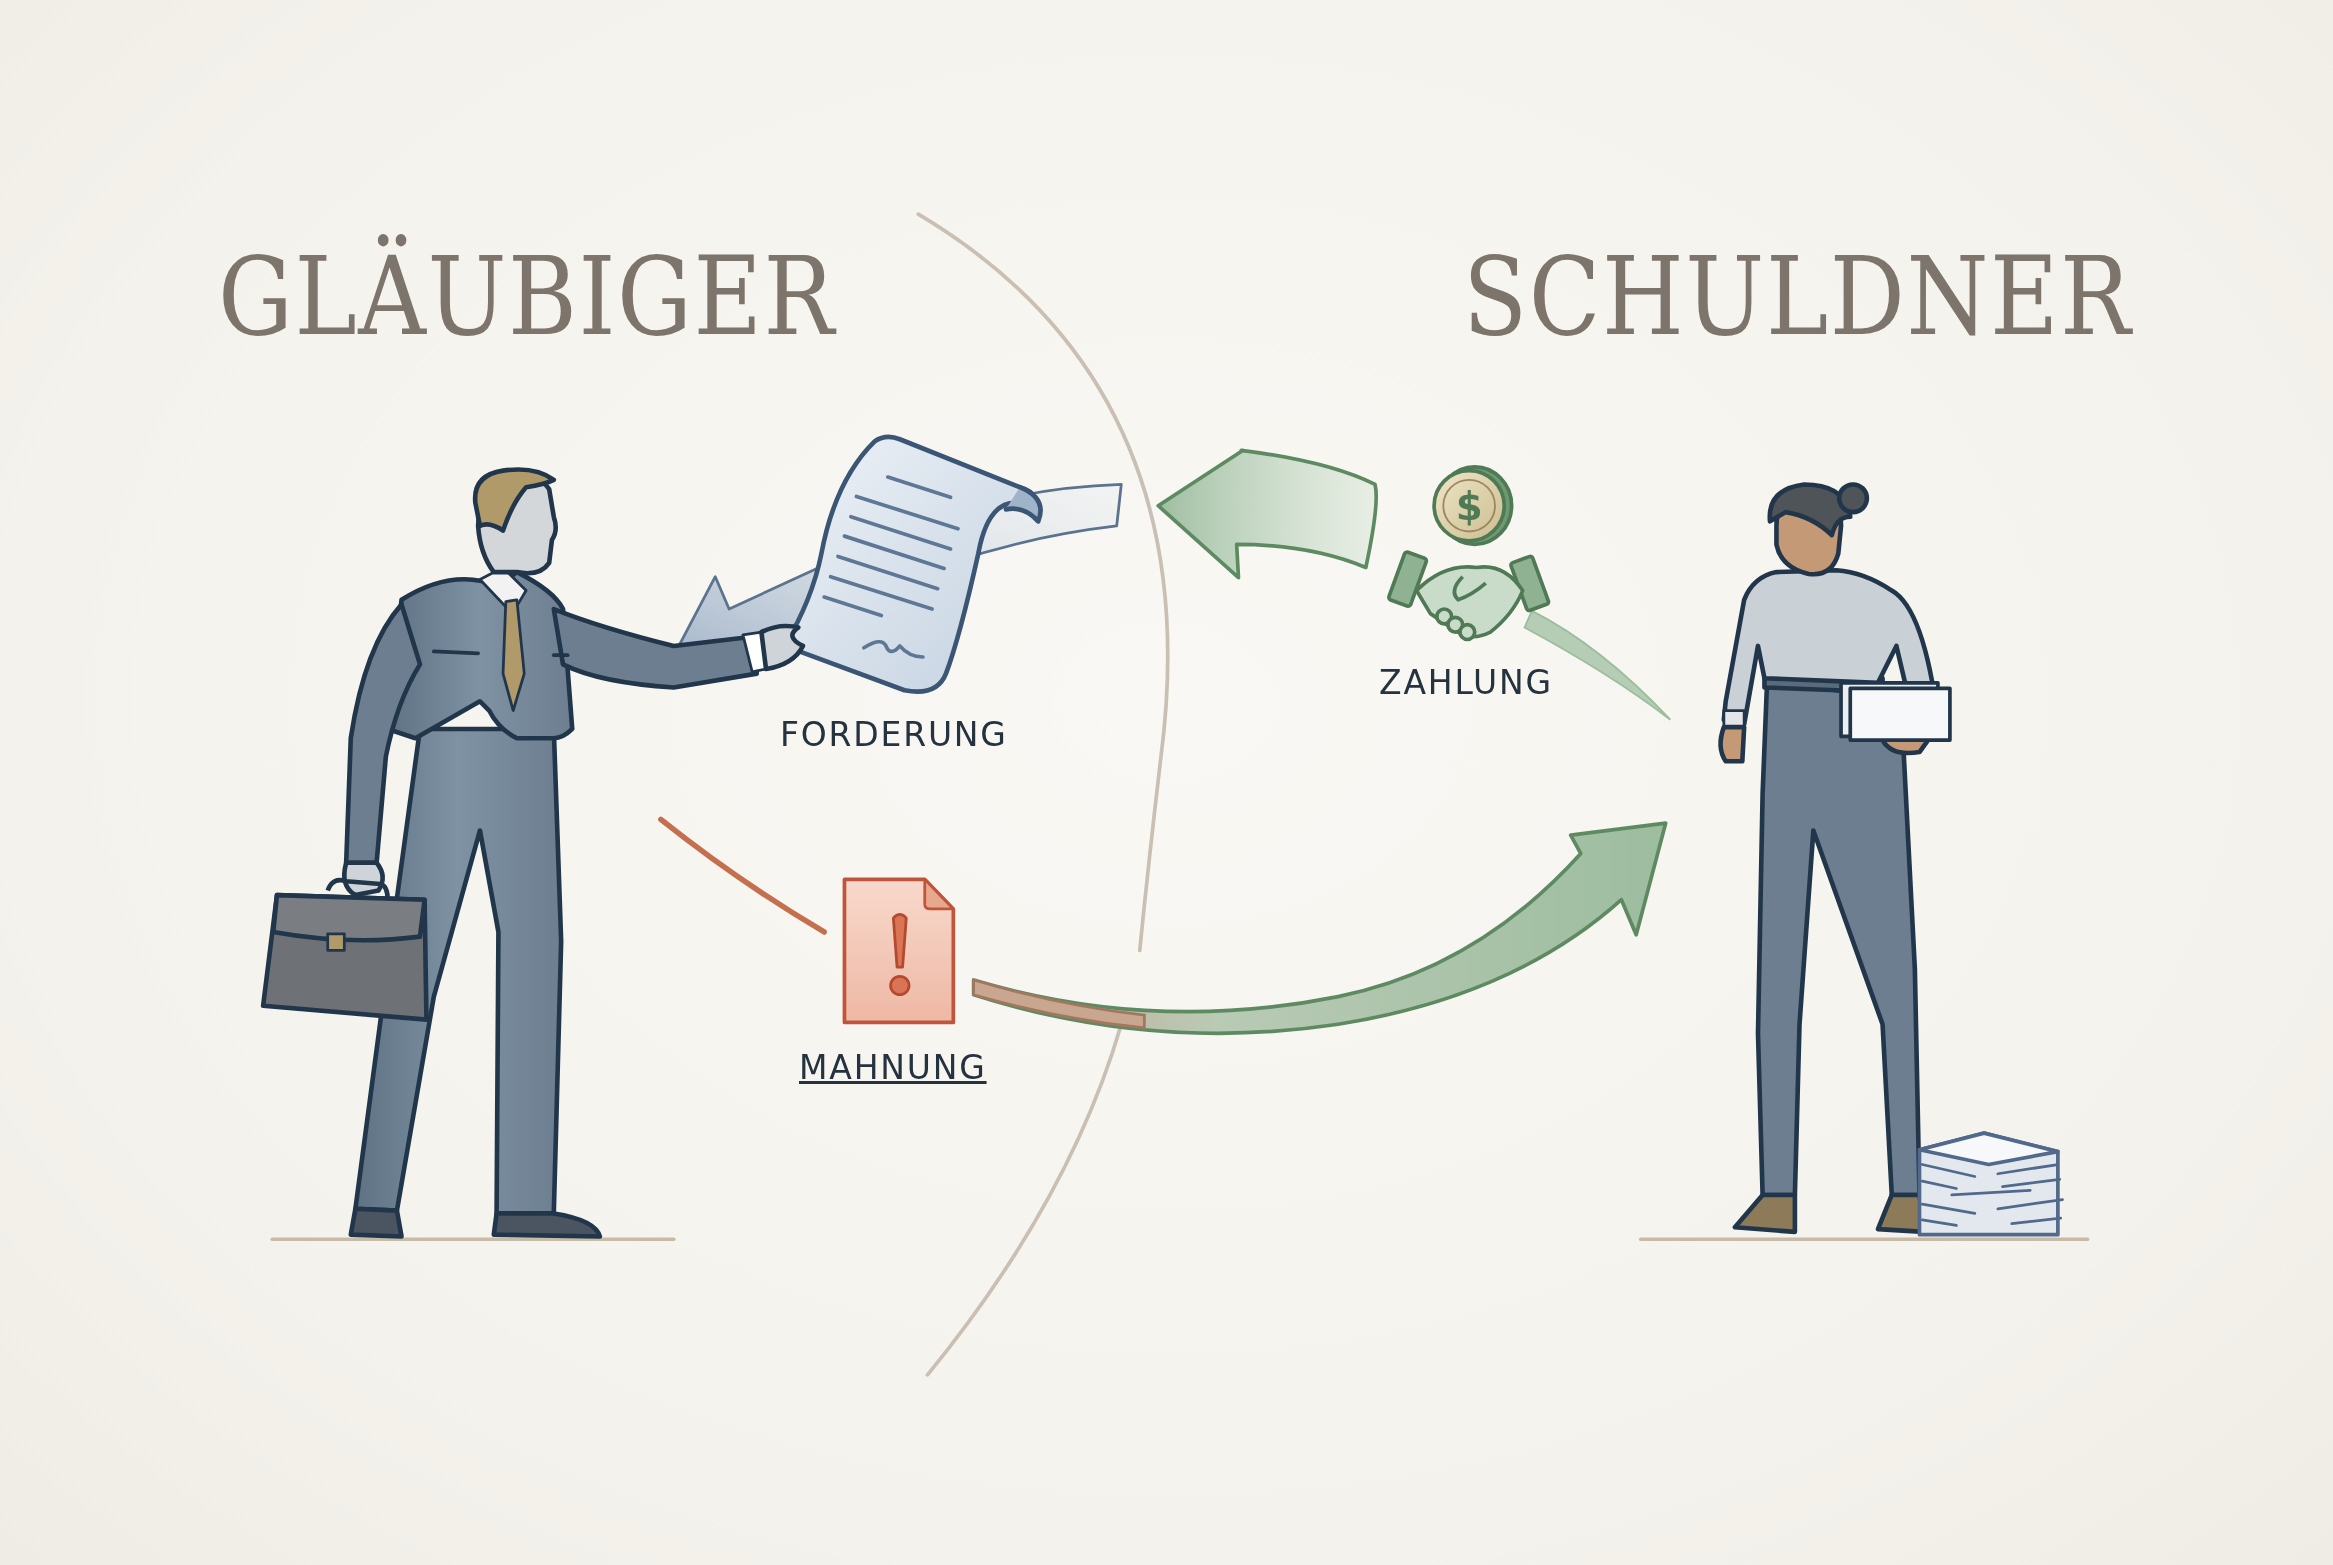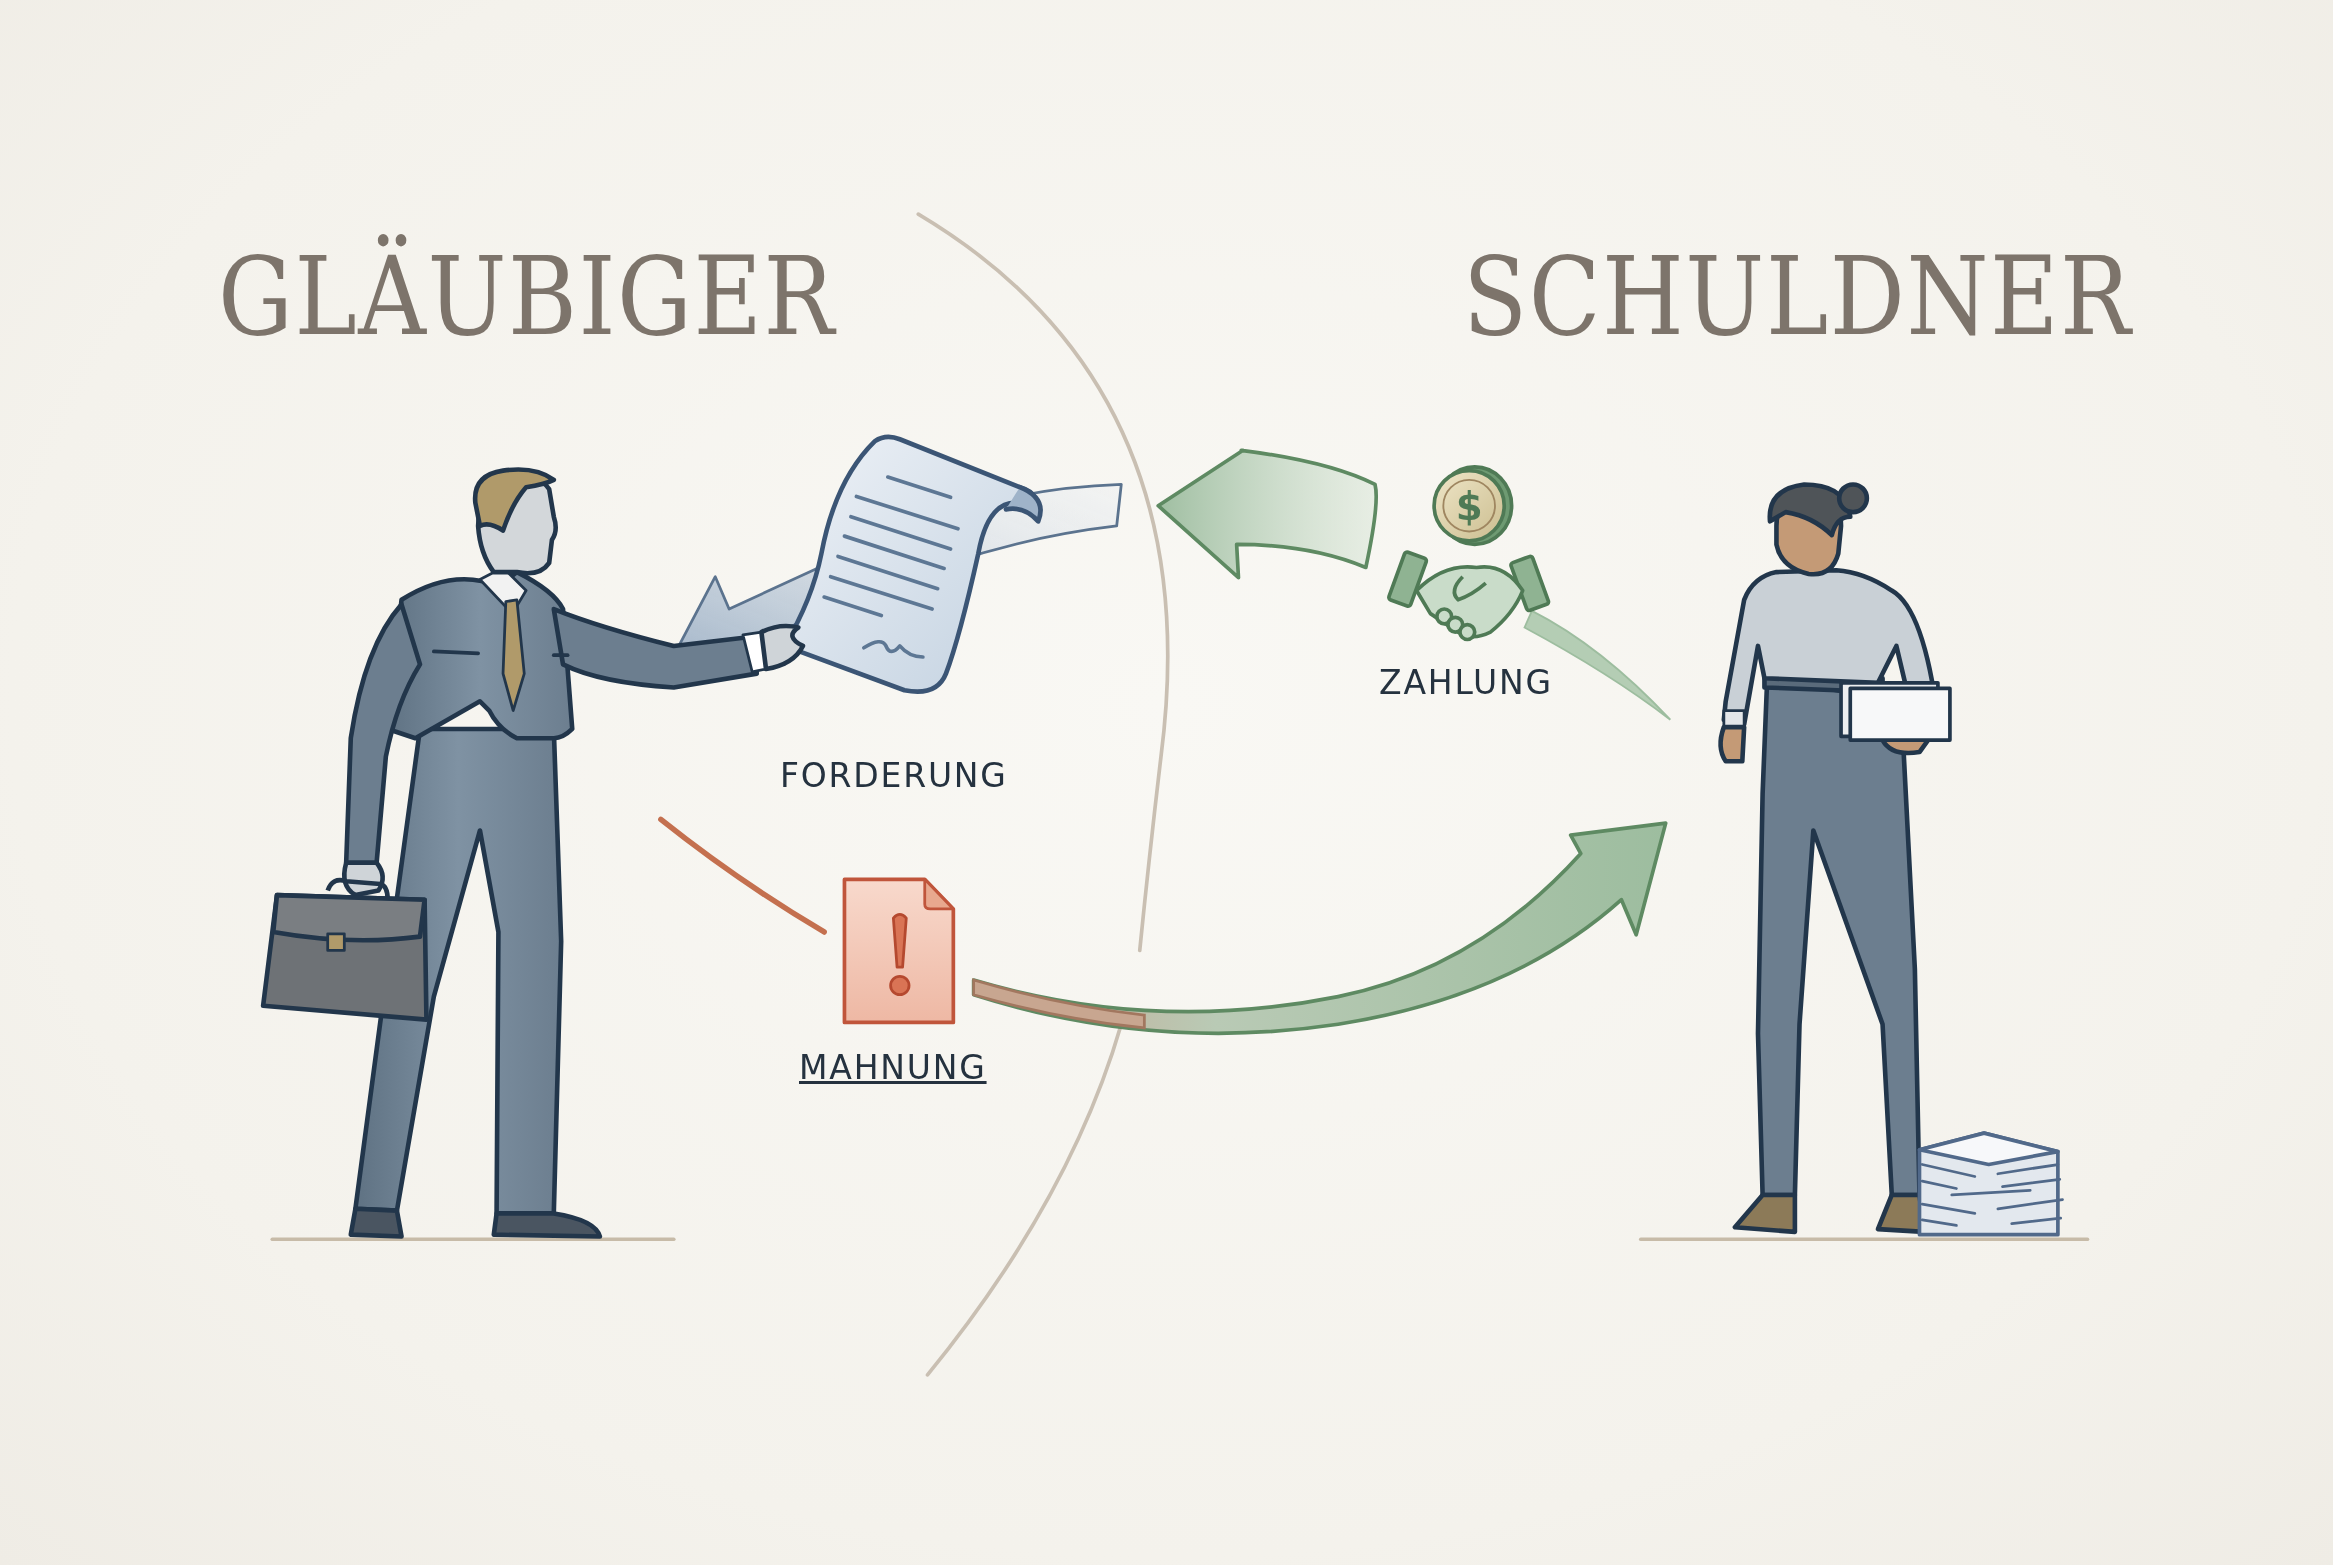--- a/index.html
+++ b/index.html
@@ -27,21 +27,21 @@
   #heading-left { left: 218px; top: 242px; }
   #heading-right { left: 1463px; top: 242px; }
   .label {
     position: absolute;
     font-family: "DejaVu Sans", "Liberation Sans", sans-serif;
     font-size: 33px;
     letter-spacing: 1.8px;
     color: #25323f;
     white-space: nowrap;
   }
-  #label-forderung { left: 780px; top: 756px; }
+  #label-forderung { left: 780px; top: 715px; }
   #label-zahlung { left: 1372px; top: 663px; margin-left: 7px; }
   #label-mahnung { left: 799px; top: 1048px; text-decoration: underline; }
   svg.art { position: absolute; left: 0; top: 0; }
 </style>
 </head>
 <body>
 
 <div class="canvas">
 
   <svg class="art" width="2333" height="1565" viewBox="0 0 2528 1696">

